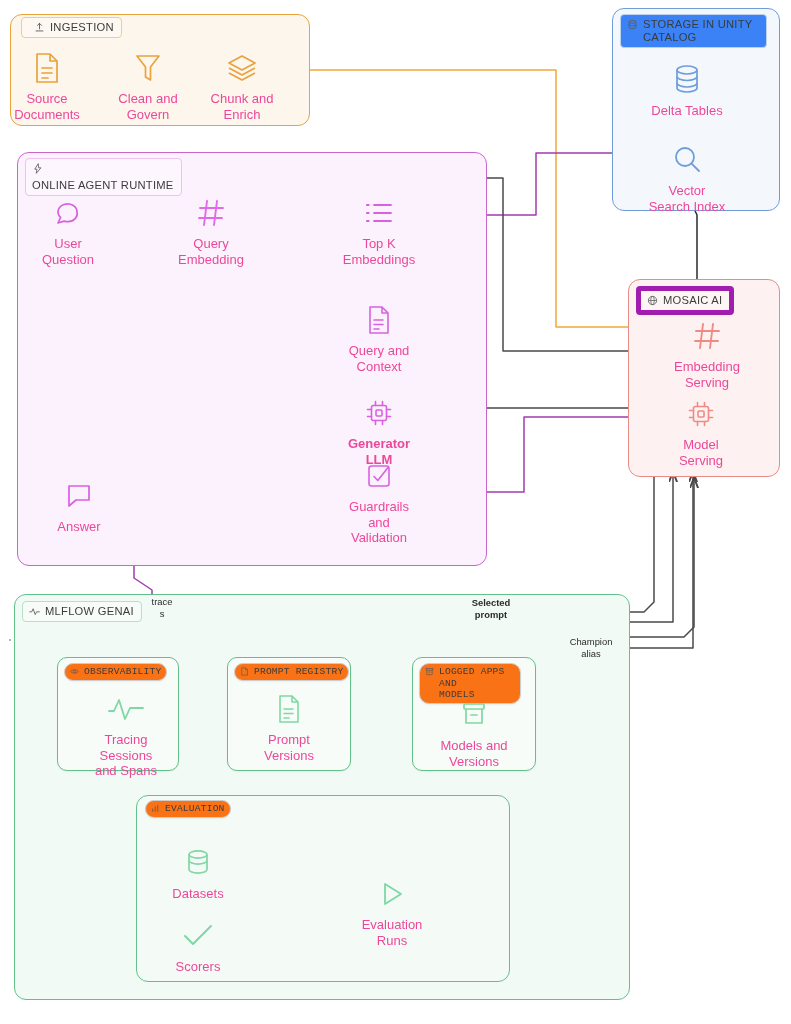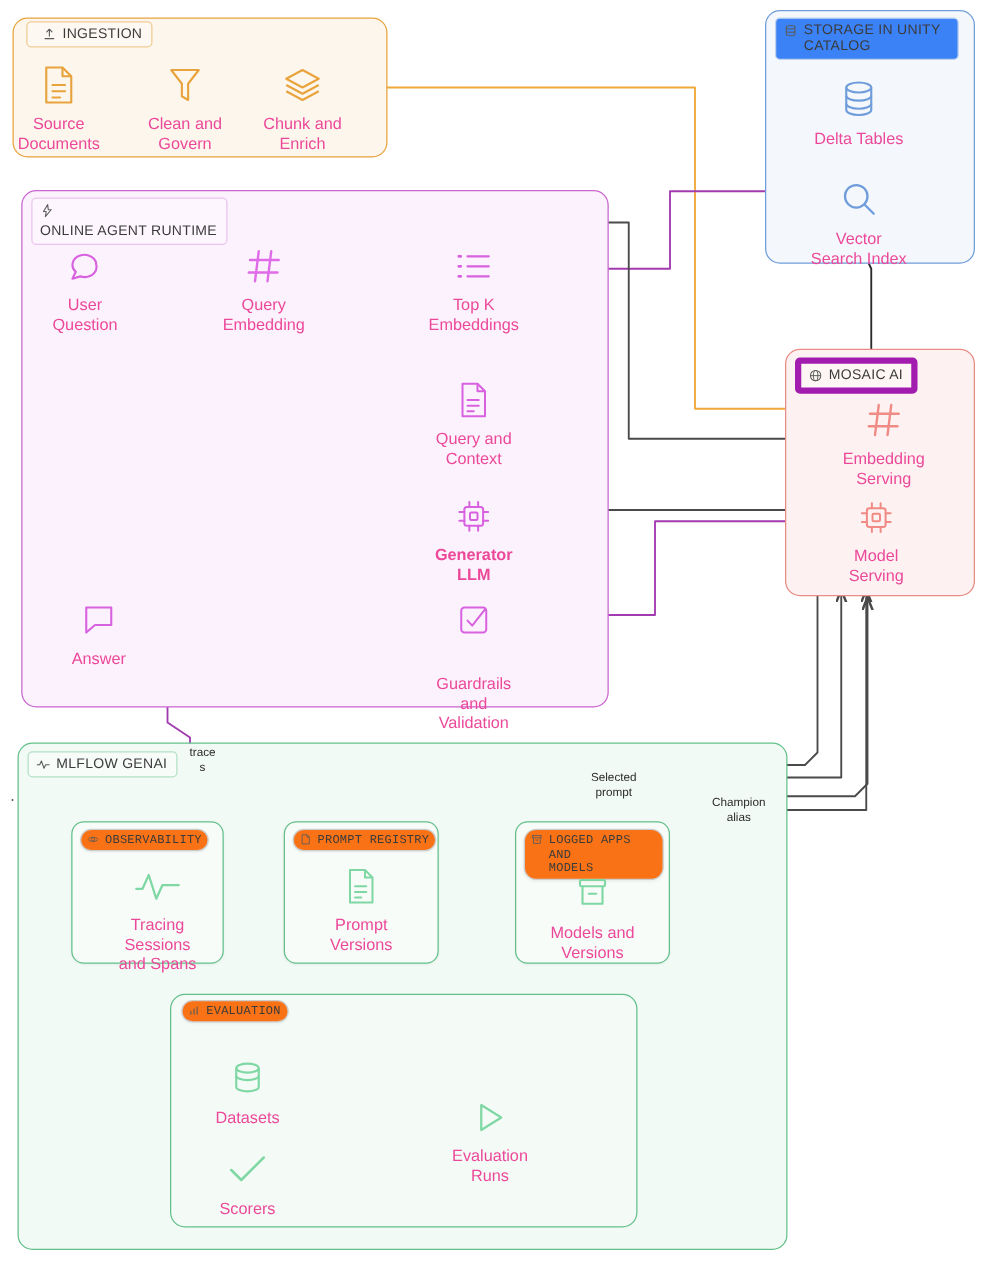--- a/index.html
+++ b/index.html
@@ -256,21 +256,21 @@
       <svg width="32" height="32" viewBox="0 0 32 32">
         <rect x="8.5" y="8.5" width="15" height="15" rx="2" fill="none" stroke="#d861e0" stroke-width="1.6"></rect>
         <rect x="13" y="13" width="6" height="6" rx="1" fill="none" stroke="#d861e0" stroke-width="1.6"></rect>
         <path d="M12.5 8.5 v-4 M19.5 8.5 v-4 M12.5 23.5 v4 M19.5 23.5 v4 M8.5 12.5 h-4 M8.5 19.5 h-4 M23.5 12.5 h4 M23.5 19.5 h4" stroke="#d861e0" stroke-width="1.6" stroke-linecap="round"></path>
       </svg>
     </div>
     <div class="lbl">Generator
 LLM</div>
   </div>
 
-  <div class="node" style="left:379px;top:476px;gap:20px;">
+  <div class="node" style="left:379px;top:456px;">
     <div class="ico">
       <svg width="28" height="28" viewBox="0 0 28 28">
         <rect x="4" y="4" width="20" height="20" rx="2.5" fill="none" stroke="#d861e0" stroke-width="1.6"></rect>
         <path d="M9 14.5 L12.8 18.5 L23 5.5" fill="none" stroke="#d861e0" stroke-width="1.6" stroke-linecap="round" stroke-linejoin="round"></path>
       </svg>
     </div>
     <div class="lbl">Guardrails
 and
 Validation</div>
   </div>
@@ -357,21 +357,21 @@
         <path d="M3 2 h12 l6 6 v20 h-18 z" fill="none" stroke="#7fd7a3" stroke-width="1.6" stroke-linejoin="round"></path>
         <path d="M15 2 v6 h6" fill="none" stroke="#7fd7a3" stroke-width="1.6" stroke-linejoin="round"></path>
         <path d="M7 15 h9 M7 19.5 h9 M7 24 h5" stroke="#7fd7a3" stroke-width="1.6" stroke-linecap="round"></path>
       </svg>
     </div>
     <div class="lbl">Prompt
 Versions</div>
   </div>
 
   <div class="subcard" style="left:412px;top:657px;width:124px;height:114px;"></div>
-  <div class="badge subcard" style="left:419px;top:663px;width:112px;">
+  <div class="badge subcard" style="left:419px;top:663px;width:102px;">
     <svg width="9" height="9" viewBox="0 0 16 16">
       <rect x="2" y="2.5" width="12" height="3.2" fill="none" stroke="#5a5a5a" stroke-width="1.2"></rect>
       <path d="M3.2 5.7 v8 h9.6 v-8" fill="none" stroke="#5a5a5a" stroke-width="1.2"></path>
       <path d="M6.5 9 h3" stroke="#5a5a5a" stroke-width="1.2" stroke-linecap="round"></path>
     </svg>
     <span>LOGGED APPS AND
 MODELS</span>
   </div>
   <div class="node" style="left:474px;top:695px;">
     <div class="ico">
@@ -418,18 +418,18 @@
       <svg width="28" height="28" viewBox="0 0 28 28">
         <path d="M7 4 L23 14 L7 24 Z" fill="none" stroke="#7fd7a3" stroke-width="1.8" stroke-linejoin="round"></path>
       </svg>
     </div>
     <div class="lbl">Evaluation
 Runs</div>
   </div>
 
   <div class="elabel" style="left:162px;top:596px;">trace
 s</div>
-  <div class="elabel" style="left:491px;top:616px;">Selected
+  <div class="elabel" style="left:491px;top:597px;font-weight:bold;">Selected
 prompt</div>
   <div class="elabel" style="left:591px;top:636px;">Champion
 alias</div>
 
 </div>
 
 </body></html>

